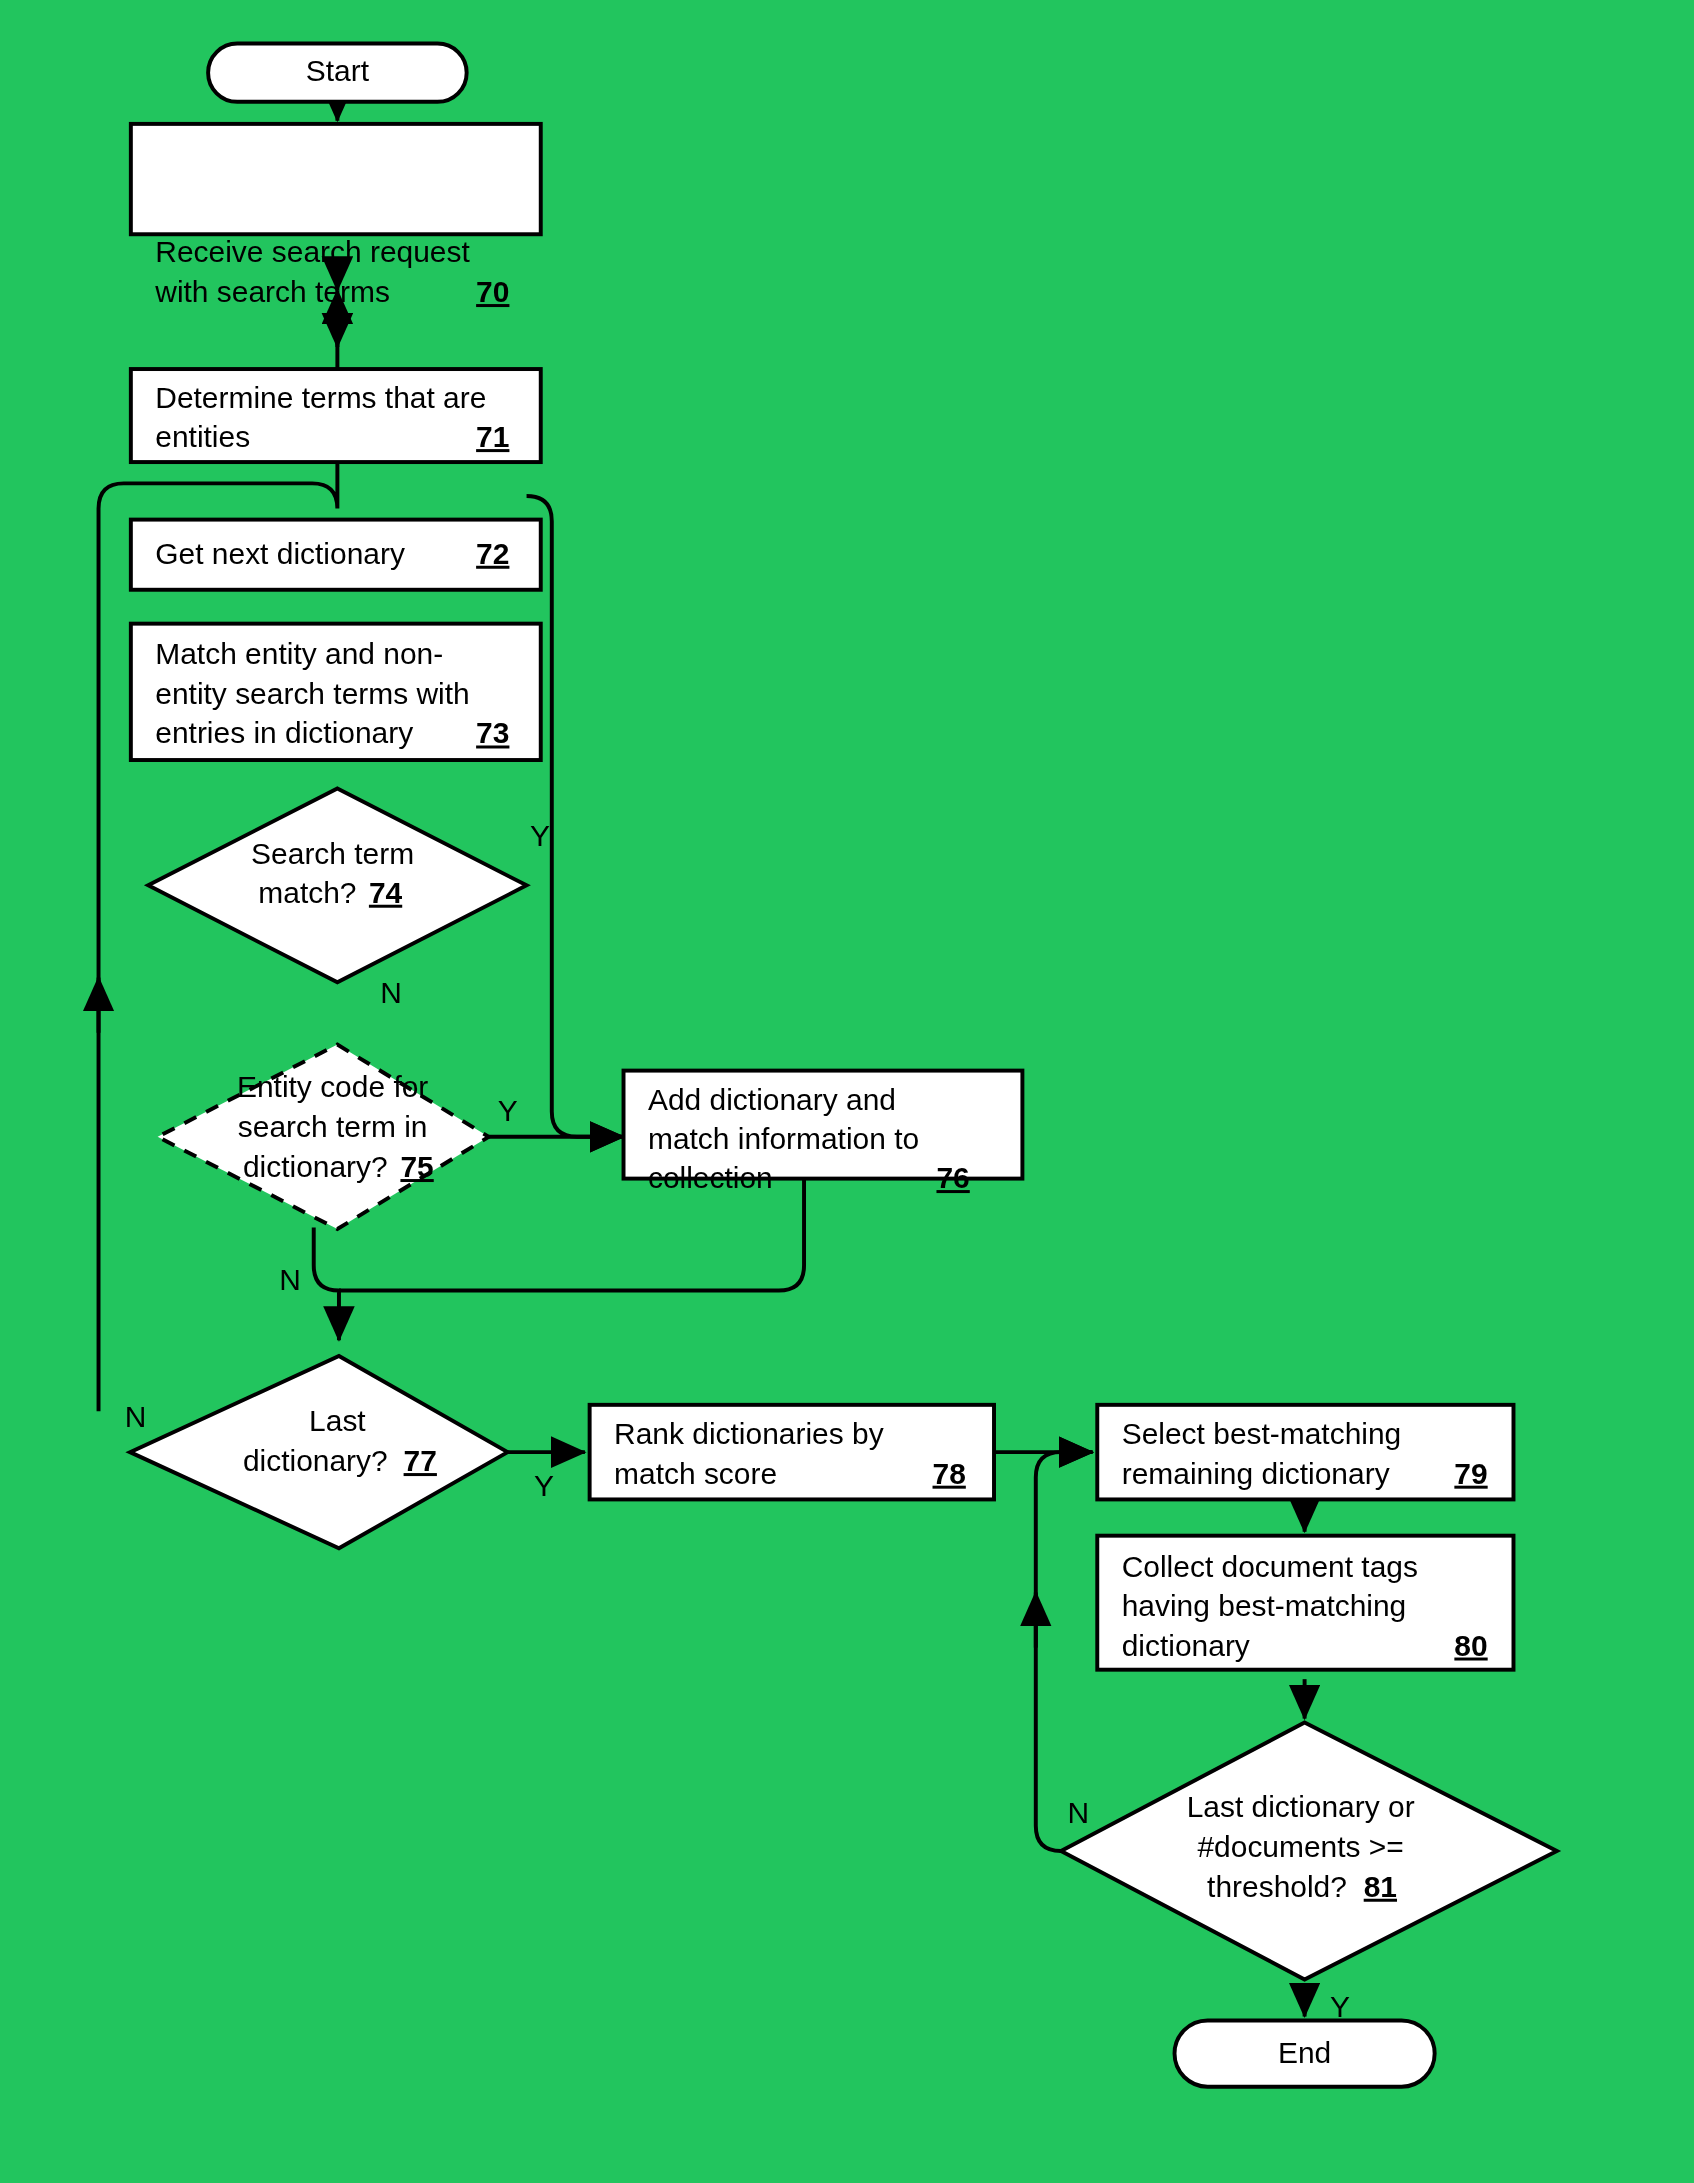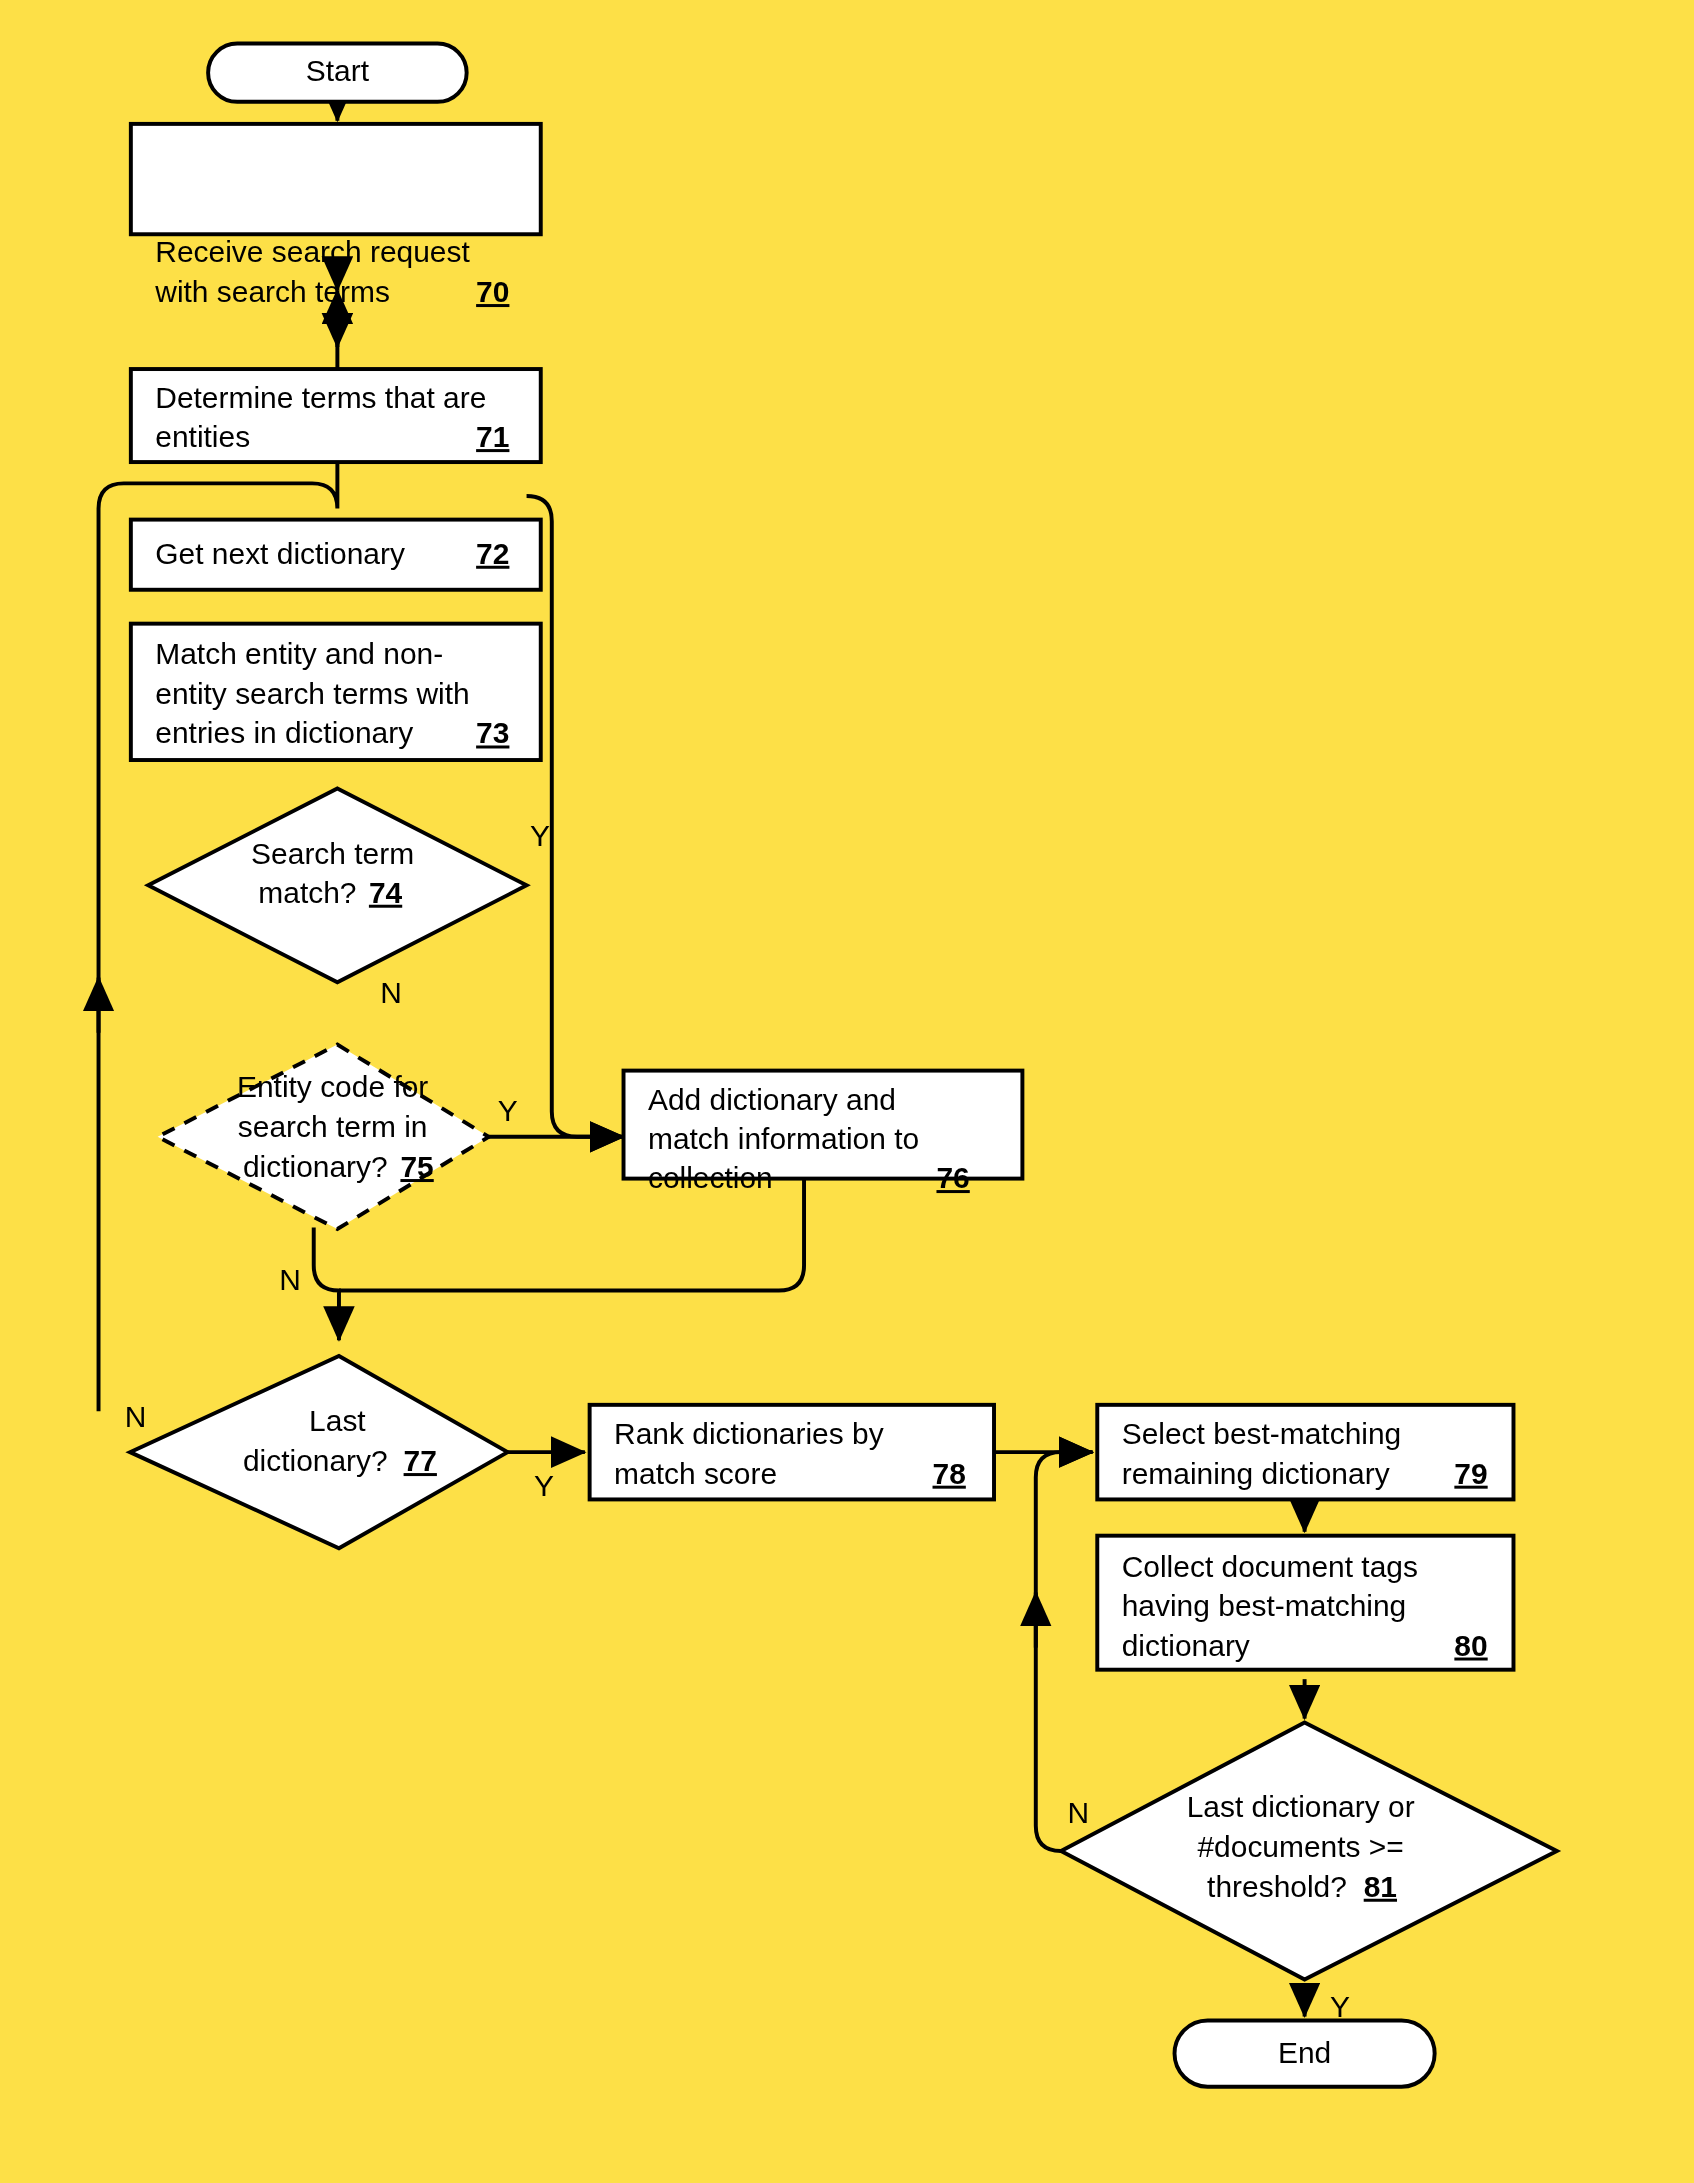--- a/index.html
+++ b/index.html
@@ -7,21 +7,21 @@
     padding: 0;
     background: #ffffff;
   }
   body {
     font-family: "Liberation Sans", sans-serif;
   }
   #flow-root {
     position: relative;
     width: 1694px;
     height: 2183px;
-    background: #fde047;
+    background: #22c55e;
     overflow: hidden;
   }
   svg.flow-canvas {
     position: absolute;
     top: 0;
     left: 0;
     width: 1694px;
     height: 2183px;
     display: block;
   }

